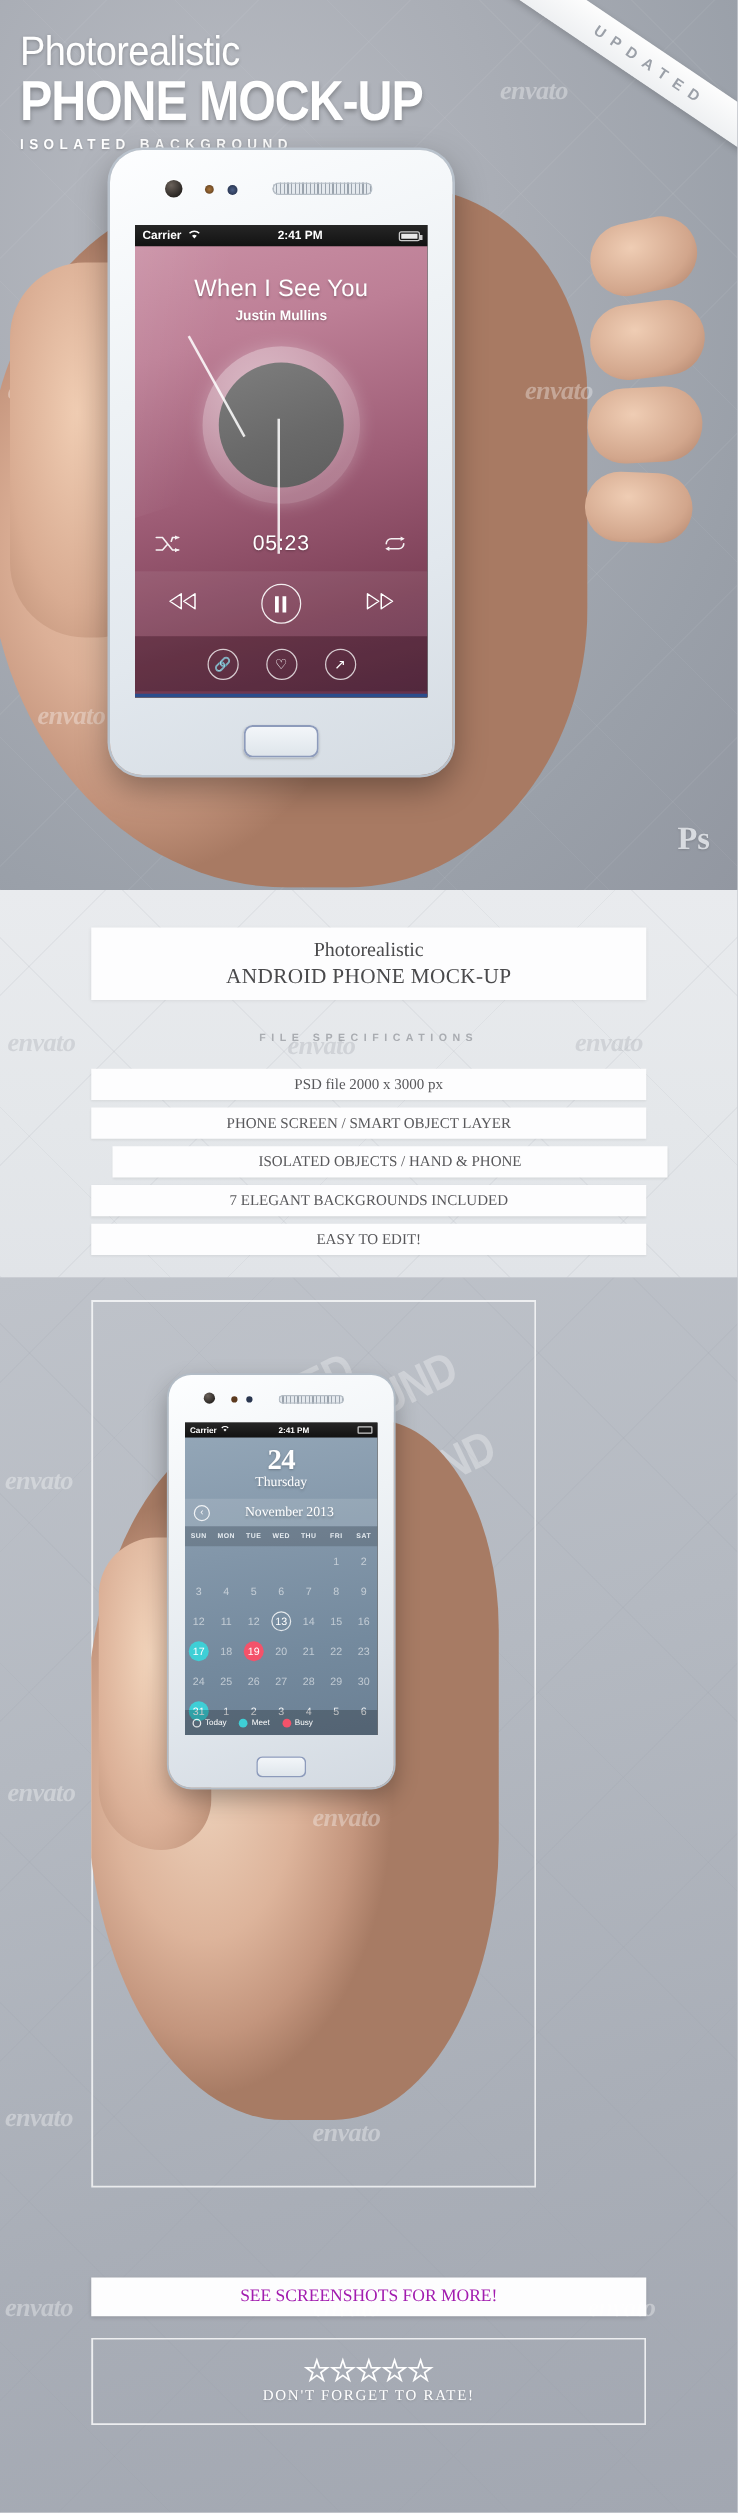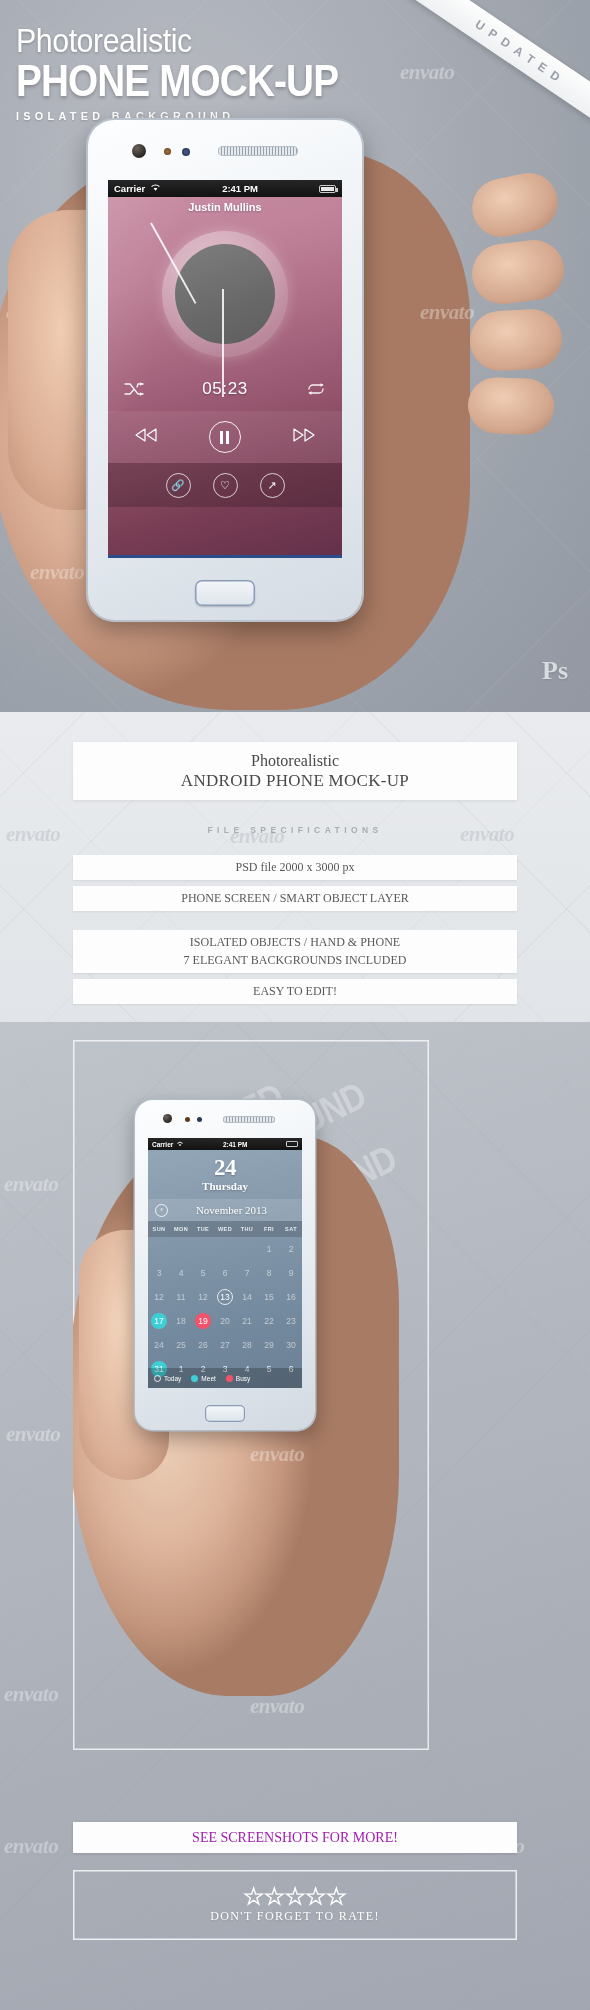--- a/index.html
+++ b/index.html
@@ -274,21 +274,21 @@
   .sb2{ height:12px; background:linear-gradient(180deg,#262626,#121212);
         display:flex; align-items:center; padding:0 4px; color:#fff; font-size:6.5px; font-weight:bold; }
   .sb2 .mid2{ flex:1; text-align:center; }
   .sb2 .bt{ width:12px; height:6px; border:.8px solid #ccc; border-radius:1px; }
 
   .cal{ height:238px; background:linear-gradient(170deg,#93a6b7 0%,#8296a9 38%,#748a9e 70%,#6b8094 100%);
         color:#fff; position:relative; }
   .cal-hd{ text-align:center; padding-top:6px; }
   .cal-day{ font-size:23px; font-weight:bold; line-height:1; letter-spacing:-.5px;
             font-family:"Liberation Serif", serif; text-shadow:0 1px 2px rgba(0,0,0,.25); }
-  .cal-wd{ font-size:11px; font-weight:bold; font-family:"Liberation Serif", serif; margin-top:1px;
+  .cal-wd{ font-size:11px; font-weight:normal; font-family:"Liberation Serif", serif; margin-top:1px;
            text-shadow:0 1px 2px rgba(0,0,0,.25); }
   .cal-mo{ margin-top:7px; height:22px; background:rgba(255,255,255,.13);
            display:flex; align-items:center; position:relative; }
   .cal-arrow{ position:absolute; left:7px; width:13px; height:13px; border-radius:50%;
               border:1px solid rgba(255,255,255,.85); display:flex; align-items:center; justify-content:center;
               font-size:8px; line-height:1; }
   .cal-mo span.mo{ flex:1; text-align:center; font-size:11px; padding-left:13px;
                    font-family:"Liberation Serif",serif; text-shadow:0 1px 2px rgba(0,0,0,.25); }
   .cal-dows{ display:grid; grid-template-columns:repeat(7,1fr); background:rgba(0,0,0,.16); height:16px; }
   .cal-dows div{ display:flex; align-items:center; justify-content:center; font-size:5.5px;
@@ -376,20 +376,21 @@
               <path d="M1.6 3.6 A5.6 5.6 0 0 1 9.4 3.6" stroke="#fff" stroke-width="1.2" fill="none"></path>
             </svg>
         </span>
         <span class="sb-mid">2:41 PM</span>
         <span class="sb-batt">
             <i></i>
           </span>
       </div>
 
       <div class="player">
+        <div class="song-title">When I See You</div>
         <div class="song-artist">Justin Mullins</div>
 
         <div class="art-wrap">
           <div class="art-ring"></div>
           <div class="art-disc"></div>
           <div class="needle"></div>
           <div class="needle2"></div>
         </div>
 
         <div class="row-time">
@@ -453,21 +454,21 @@
 
   <div class="title-card">
     <div class="a">Photorealistic</div>
     <div class="b">ANDROID PHONE MOCK-UP</div>
   </div>
 
   <div class="specs-label">FILE SPECIFICATIONS</div>
 
   <div class="spec-row" style="top:143px;">PSD file 2000 x 3000 px</div>
   <div class="spec-row" style="top:174px;">PHONE SCREEN / SMART OBJECT LAYER</div>
-  <div class="spec-row" style="top:218px;">ISOLATED OBJECTS / HAND &amp; PHONE</div>
+  <div class="spec-row" style="top:205px;margin-left:17px;">ISOLATED OBJECTS / HAND &amp; PHONE</div>
   <div class="spec-row" style="top:236px;">7 ELEGANT BACKGROUNDS INCLUDED</div>
   <div class="spec-row" style="top:267px;">EASY TO EDIT!</div>
 
   <div class="wm dark" style="left:6px; top:110px;">envato</div>
   <div class="wm dark" style="left:230px; top:112px;">envato</div>
   <div class="wm dark" style="left:460px; top:110px;">envato</div>
 </div>
 
 <div class="bot">
   <div class="bot-grain"></div>

